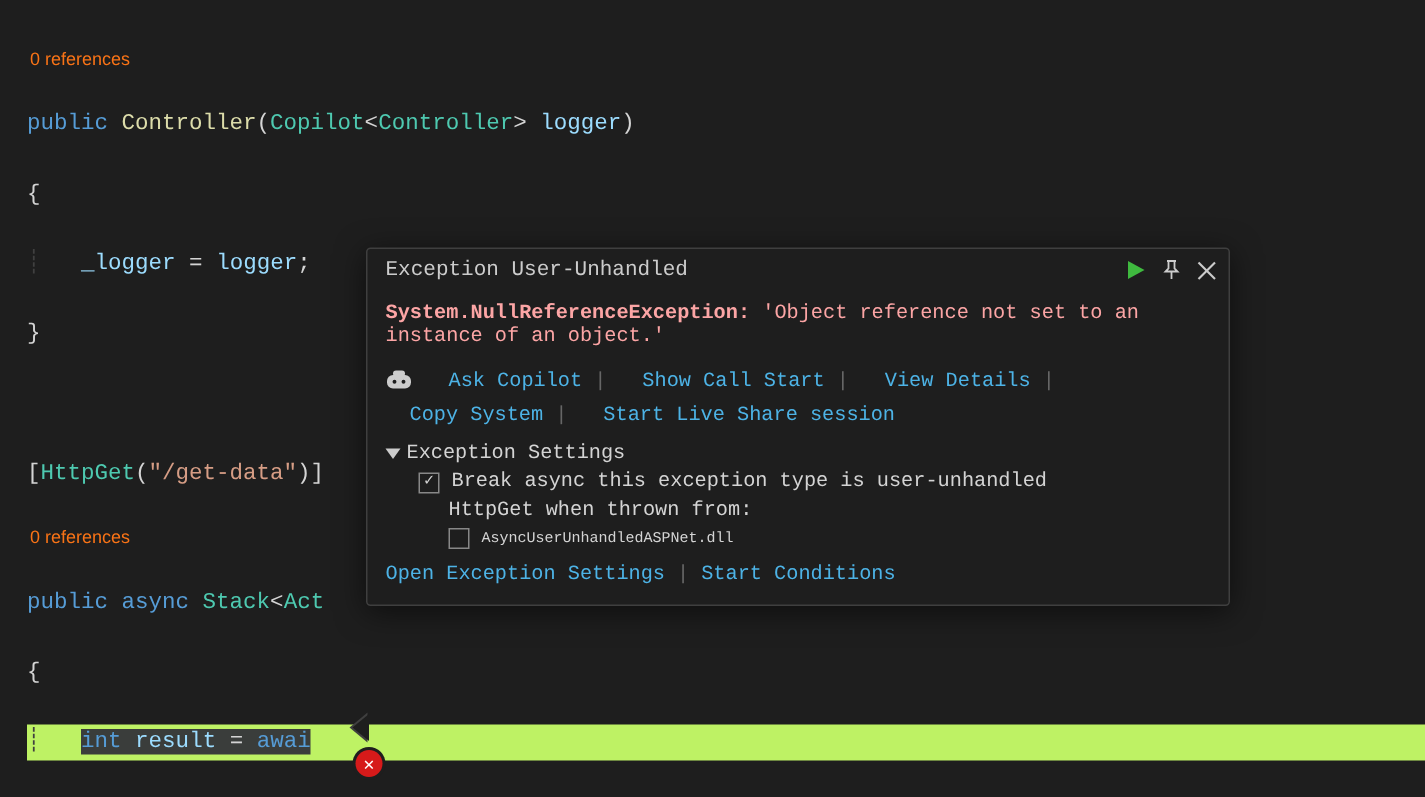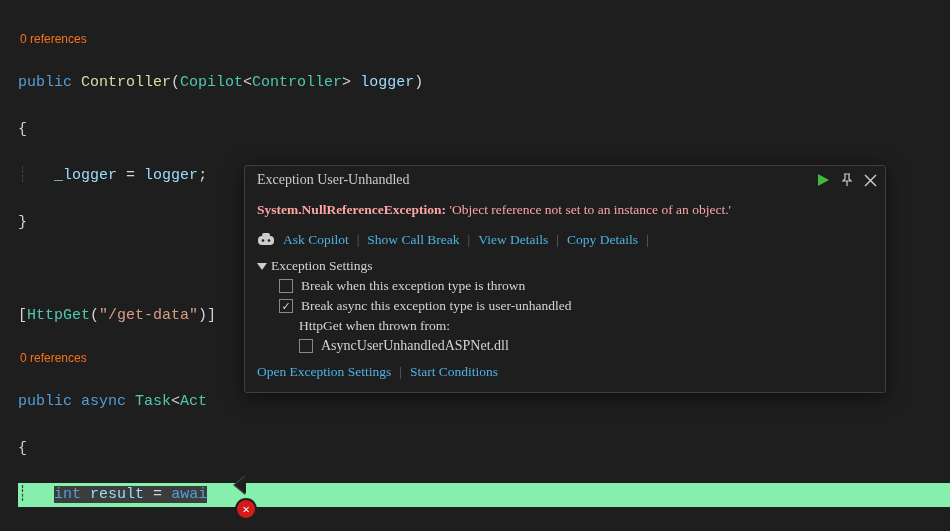--- a/index.html
+++ b/index.html
@@ -27,33 +27,33 @@
   }
   .kw { color: #569cd6; }
   .type { color: #4ec9b0; }
   .method { color: #dcdcaa; }
   .str { color: #d69d85; }
   .var { color: #9cdcfe; }
   .punct { color: #d4d4d4; }
   .brace { color: #d4d4d4; }
   .whitesp { color: #404040; display:inline-block; }
   .hl-gray { background: #3a3d3b; }
-  .curr-line { background: #86efac; display:block; }
+  .curr-line { background: #bef264; display:block; }
   
   
   .popup {
     position: absolute;
     left: 244px;
     top: 165px;
-    width: 642px;
+    width: 576px;
     background: #1e1e1e;
     border: 1px solid #3f3f3f;
     border-radius: 3px;
     box-shadow: 0 4px 20px rgba(0,0,0,.55);
-    font-family: Liberation Serif, serif;
+    font-family: Liberation Mono, monospace;
     font-size: 13.5px;
     color: #d4d4d4;
     padding-bottom: 10px;
   }
   .popup-header {
     display: flex;
     align-items: center;
     padding: 6px 8px 4px 12px;
   }
   .popup-title {
@@ -71,21 +71,21 @@
   .popup-message b { font-weight: 600; }
   .popup-actions {
     display: flex;
     align-items: center;
     gap: 8px;
     padding: 2px 12px 8px 12px;
     color: #4db3e6;
     font-size: 13.5px;
     flex-wrap: wrap;
   }
-  .popup-actions .link { cursor:pointer; white-space:nowrap; }
+  .popup-actions .link { cursor:pointer; white-space:nowrap;margin-left:16px; }
   .popup-actions .sep { color:#666; }
   .section {
     padding: 2px 12px 2px 12px;
   }
   .section-header {
     display:flex; align-items:center; gap:4px;
     cursor:pointer;
     color:#d4d4d4;
     font-size:13.5px;
     padding-bottom:2px;
@@ -96,21 +96,21 @@
     padding: 2px 0 2px 22px;
     font-size:13.5px;
   }
   .subrow {
     padding: 2px 0 2px 42px;
     font-size:13.5px;
   }
   .subrow2 {
     display:flex; align-items:center; gap:8px;
     padding: 2px 0 2px 42px;
-    font-size:14px;
+    font-size:10px;
   }
   .checkbox {
     width:14px; height:14px; border:1px solid #888; display:inline-flex;
     align-items:center; justify-content:center; font-size:11px; color:#d4d4d4;
     background:#1e1e1e;
   }
   .checkbox.checked::after { content:"✓"; line-height:1; }
   .popup-footer {
     display:flex; gap:8px; padding:6px 12px 2px 12px;
     color:#4db3e6; font-size:13.5px;text-align:right;
@@ -152,21 +152,21 @@
 
 <div class="code-area">
 <div class="codelens">0 references</div>
 <div><span class="kw">public</span> <span class="method">Controller</span><span class="punct">(</span><span class="type">Copilot</span><span class="punct">&lt;</span><span class="type">Controller</span><span class="punct">&gt;</span> <span class="var">logger</span><span class="punct">)</span></div>
 <div><span class="brace">{</span></div>
 <div><span class="whitesp">┊   </span><span class="var">_logger</span> <span class="punct">=</span> <span class="var">logger</span><span class="punct">;</span></div>
 <div><span class="brace">}</span></div>
 <div>&nbsp;</div>
 <div><span class="punct">[</span><span class="type">HttpGet</span><span class="punct">(</span><span class="str">"/get-data"</span><span class="punct">)]</span></div>
 <div class="codelens">0 references</div>
-<div><span class="kw">public</span> <span class="kw">async</span> <span class="type">Task</span><span class="punct">&lt;</span><span class="type">Act</span></div>
+<div><span class="kw">public</span> <span class="kw">async</span> <span class="type">Stack</span><span class="punct">&lt;</span><span class="type">Act</span></div>
 <div><span class="brace">{</span></div>
 <div class="curr-line"><span class="whitesp">┊   </span><span class="hl-gray"><span class="kw">int</span> <span class="var">result</span> <span class="punct">=</span> <span class="kw">awai</span></span></div>
 <div>&nbsp;</div>
 
 
 
 
 
 
 
@@ -209,37 +209,34 @@
     <span class="icon-btn" style="color:#cccccc;">
       <svg width="18" height="16" viewBox="0 0 18 16" fill="#cccccc">
           <rect x="1" y="4" width="16" height="9" rx="4"></rect>
           <circle cx="6" cy="8.5" r="1.3" fill="#1e1e1e"></circle>
           <circle cx="12" cy="8.5" r="1.3" fill="#1e1e1e"></circle>
           <rect x="5" y="1" width="8" height="4" rx="2"></rect>
         </svg>
     </span>
     <span class="link">Ask Copilot</span>
     <span class="sep">|</span>
-    <span class="link">Show Call Break</span>
+    <span class="link">Show Call Start</span>
     <span class="sep">|</span>
     <span class="link">View Details</span>
     <span class="sep">|</span>
-    <span class="link">Copy Details</span>
-    <span class="sep">|</span>
+    <span class="link">Copy System</span>
+    <span class="sep">|</span>
+    <span class="link">Start Live Share session</span>
   </div>
   <div class="section">
     <div class="section-header">
       <span class="triangle-down"></span>
       <span>Exception Settings</span>
     </div>
     <div class="checkrow">
-      <span class="checkbox"></span>
-      <span>Break when this exception type is thrown</span>
-    </div>
-    <div class="checkrow">
       <span class="checkbox checked"></span>
       <span>Break async this exception type is user-unhandled</span>
     </div>
     <div class="subrow">HttpGet when thrown from:</div>
     <div class="subrow2">
       <span class="checkbox"></span>
       <span>AsyncUserUnhandledASPNet.dll</span>
     </div>
   </div>
   <div class="popup-footer">

